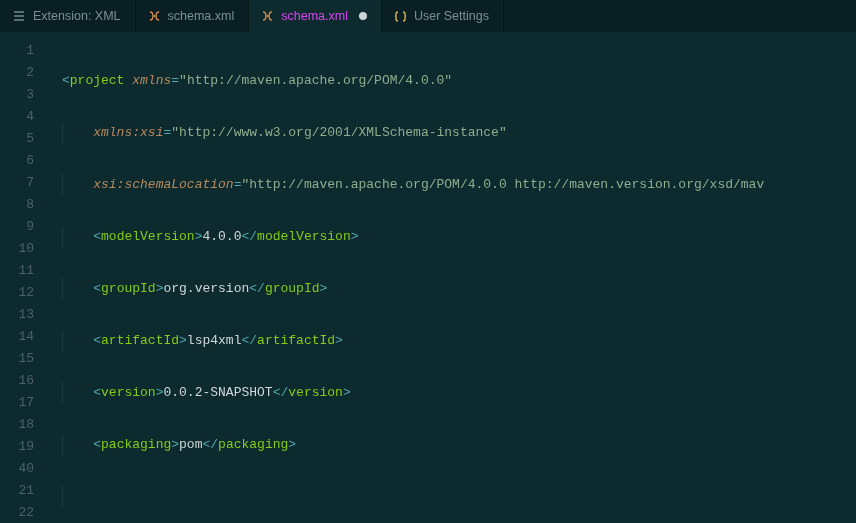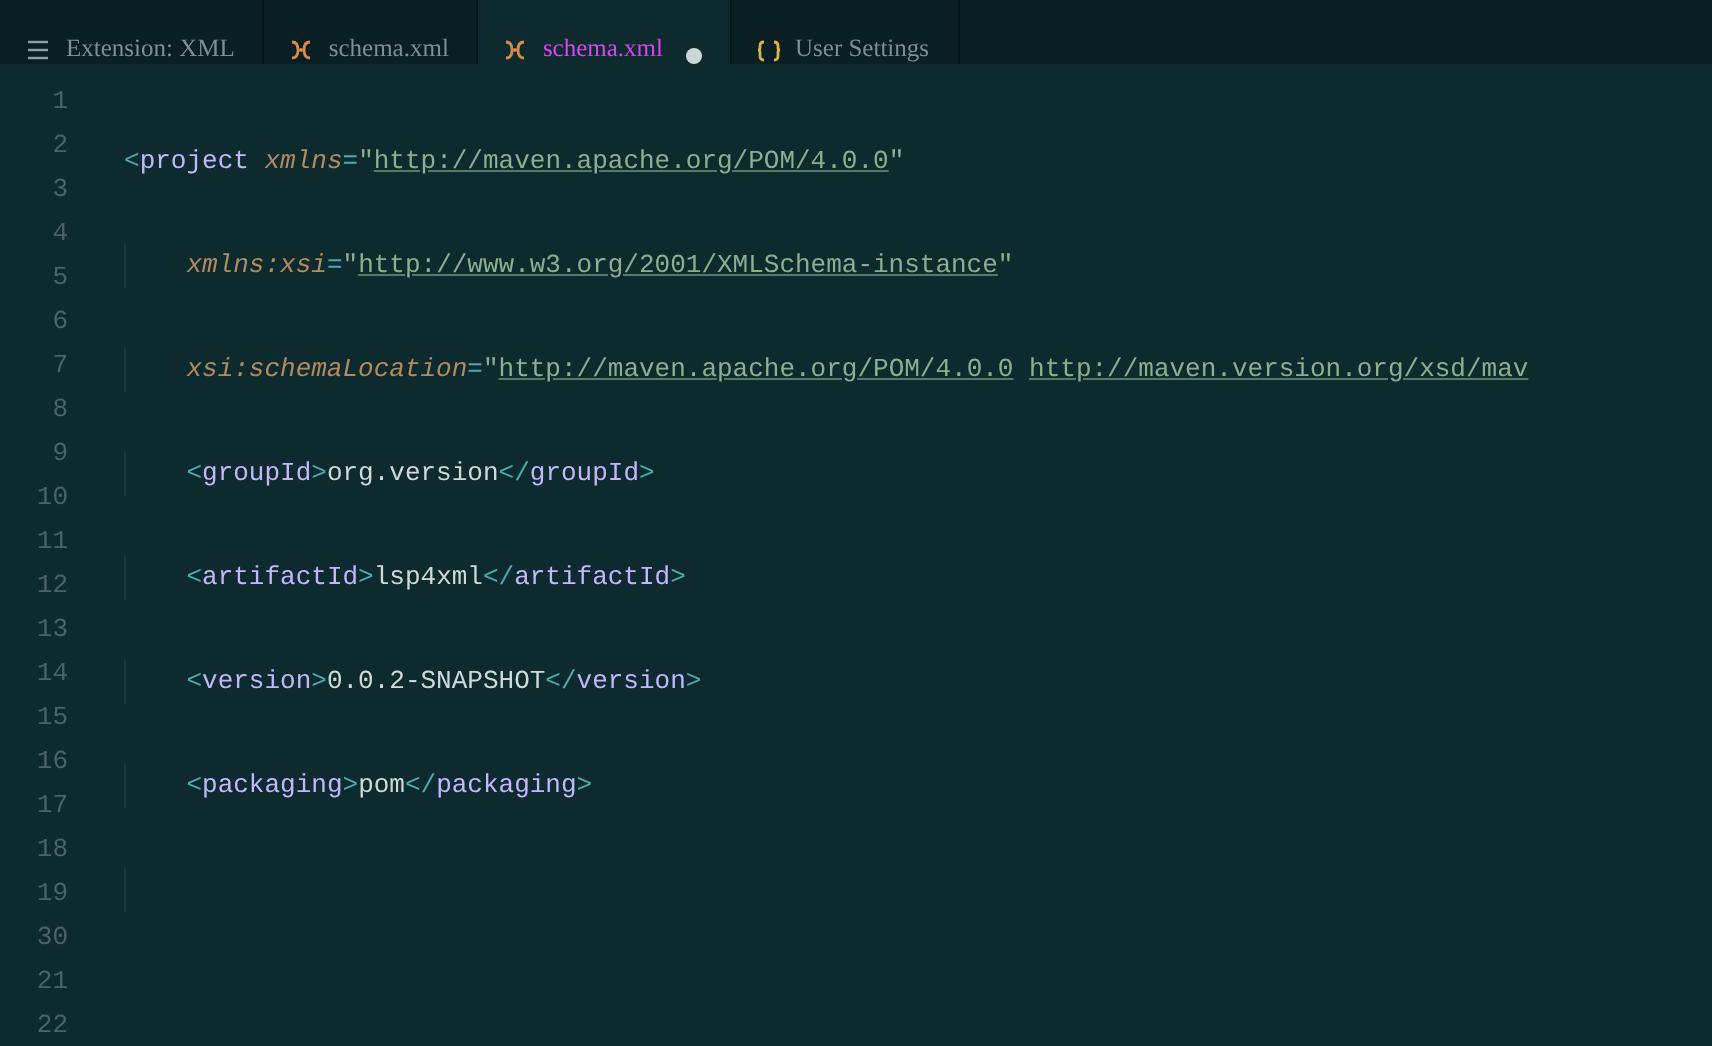--- a/index.html
+++ b/index.html
@@ -14,28 +14,28 @@
   
   .tabs {
     display: flex;
     height: 32px;
     background: #0a1f24;
     align-items: stretch;
     user-select: none;
   }
   .tab {
     display: flex;
-    align-items: flex-end;
+    align-items: center;
     padding: 0 14px 0 12px;
     gap: 7px;
     color: #7d8f92;
     font-size: 12.5px;
     border-right: 1px solid #061518;
     cursor: pointer;
-    font-family: Liberation Serif, serif;
+    font-family: Liberation Sans, sans-serif;
     white-space: nowrap;
   }
   .tab.active {
     background: #0d2a2f;
     color: #d946ef;
   }
   .tab .icon { display: inline-flex; align-items: center; }
   .tab .dirty-dot {
     width: 8px; height: 8px; border-radius: 50%;
     background: #cdd6d6; margin-left: 4px;
@@ -74,25 +74,25 @@
     padding-left: 14px;
   }
   
   .ig {
     position: absolute;
     top: 0; bottom: 0; width: 0;
     border-left: 1px solid rgba(90,120,125,0.22);
   }
   
   .pun { color: #4ea9b0; }          
-  .tagn { color: #c4b5fd; }         
+  .tagn { color: #84cc16; }         
   .attr { color: #b58a5f; font-style: italic; } 
   .str  { color: #8fae8e; }         
   .txt  { color: #d0d8d8; }         
-  .uline { text-decoration: underline; text-decoration-color: rgba(143,174,142,0.6); text-align: right; }
+  .uline { text-decoration-color: rgba(143,174,142,0.6); text-align: right; }
 </style>
 </head>
 <body>
 
 <div class="tabs">
   <div class="tab">
     <span class="icon">
       <svg width="14" height="14" viewBox="0 0 14 14">
           <g stroke="#8aa0a3" stroke-width="1.2">
             <line x1="2" y1="3" x2="12" y2="3"></line>
@@ -146,29 +146,30 @@
     <div>10</div>
     <div>11</div>
     <div>12</div>
     <div>13</div>
     <div>14</div>
     <div>15</div>
     <div>16</div>
     <div>17</div>
     <div>18</div>
     <div>19</div>
-    <div>30</div>
+    <div>40</div>
     <div>21</div>
     <div>22</div>
   </div>
 
   <div class="code">
     <div class="line"><span class="pun">&lt;</span><span class="tagn">project</span> <span class="attr">xmlns</span><span class="pun">=</span><span class="str">"<span class="uline">http://maven.apache.org/POM/4.0.0</span>"</span></div>
     <div class="line"><span class="ig" style="left:14px"></span>    <span class="attr">xmlns:xsi</span><span class="pun">=</span><span class="str">"<span class="uline">http://www.w3.org/2001/XMLSchema-instance</span>"</span></div>
     <div class="line"><span class="ig" style="left:14px"></span>    <span class="attr">xsi:schemaLocation</span><span class="pun">=</span><span class="str">"<span class="uline">http://maven.apache.org/POM/4.0.0</span> <span class="uline">http://maven.version.org/xsd/mav</span></span></div>
+    <div class="line"><span class="ig" style="left:14px"></span>    <span class="pun">&lt;</span><span class="tagn">modelVersion</span><span class="pun">&gt;</span><span class="txt">4.0.0</span><span class="pun">&lt;/</span><span class="tagn">modelVersion</span><span class="pun">&gt;</span></div>
     <div class="line"><span class="ig" style="left:14px"></span>    <span class="pun">&lt;</span><span class="tagn">groupId</span><span class="pun">&gt;</span><span class="txt">org.version</span><span class="pun">&lt;/</span><span class="tagn">groupId</span><span class="pun">&gt;</span></div>
     <div class="line"><span class="ig" style="left:14px"></span>    <span class="pun">&lt;</span><span class="tagn">artifactId</span><span class="pun">&gt;</span><span class="txt">lsp4xml</span><span class="pun">&lt;/</span><span class="tagn">artifactId</span><span class="pun">&gt;</span></div>
     <div class="line"><span class="ig" style="left:14px"></span>    <span class="pun">&lt;</span><span class="tagn">version</span><span class="pun">&gt;</span><span class="txt">0.0.2-SNAPSHOT</span><span class="pun">&lt;/</span><span class="tagn">version</span><span class="pun">&gt;</span></div>
     <div class="line"><span class="ig" style="left:14px"></span>    <span class="pun">&lt;</span><span class="tagn">packaging</span><span class="pun">&gt;</span><span class="txt">pom</span><span class="pun">&lt;/</span><span class="tagn">packaging</span><span class="pun">&gt;</span></div>
     <div class="line"><span class="ig" style="left:14px"></span></div>
     
     
     
     
     

